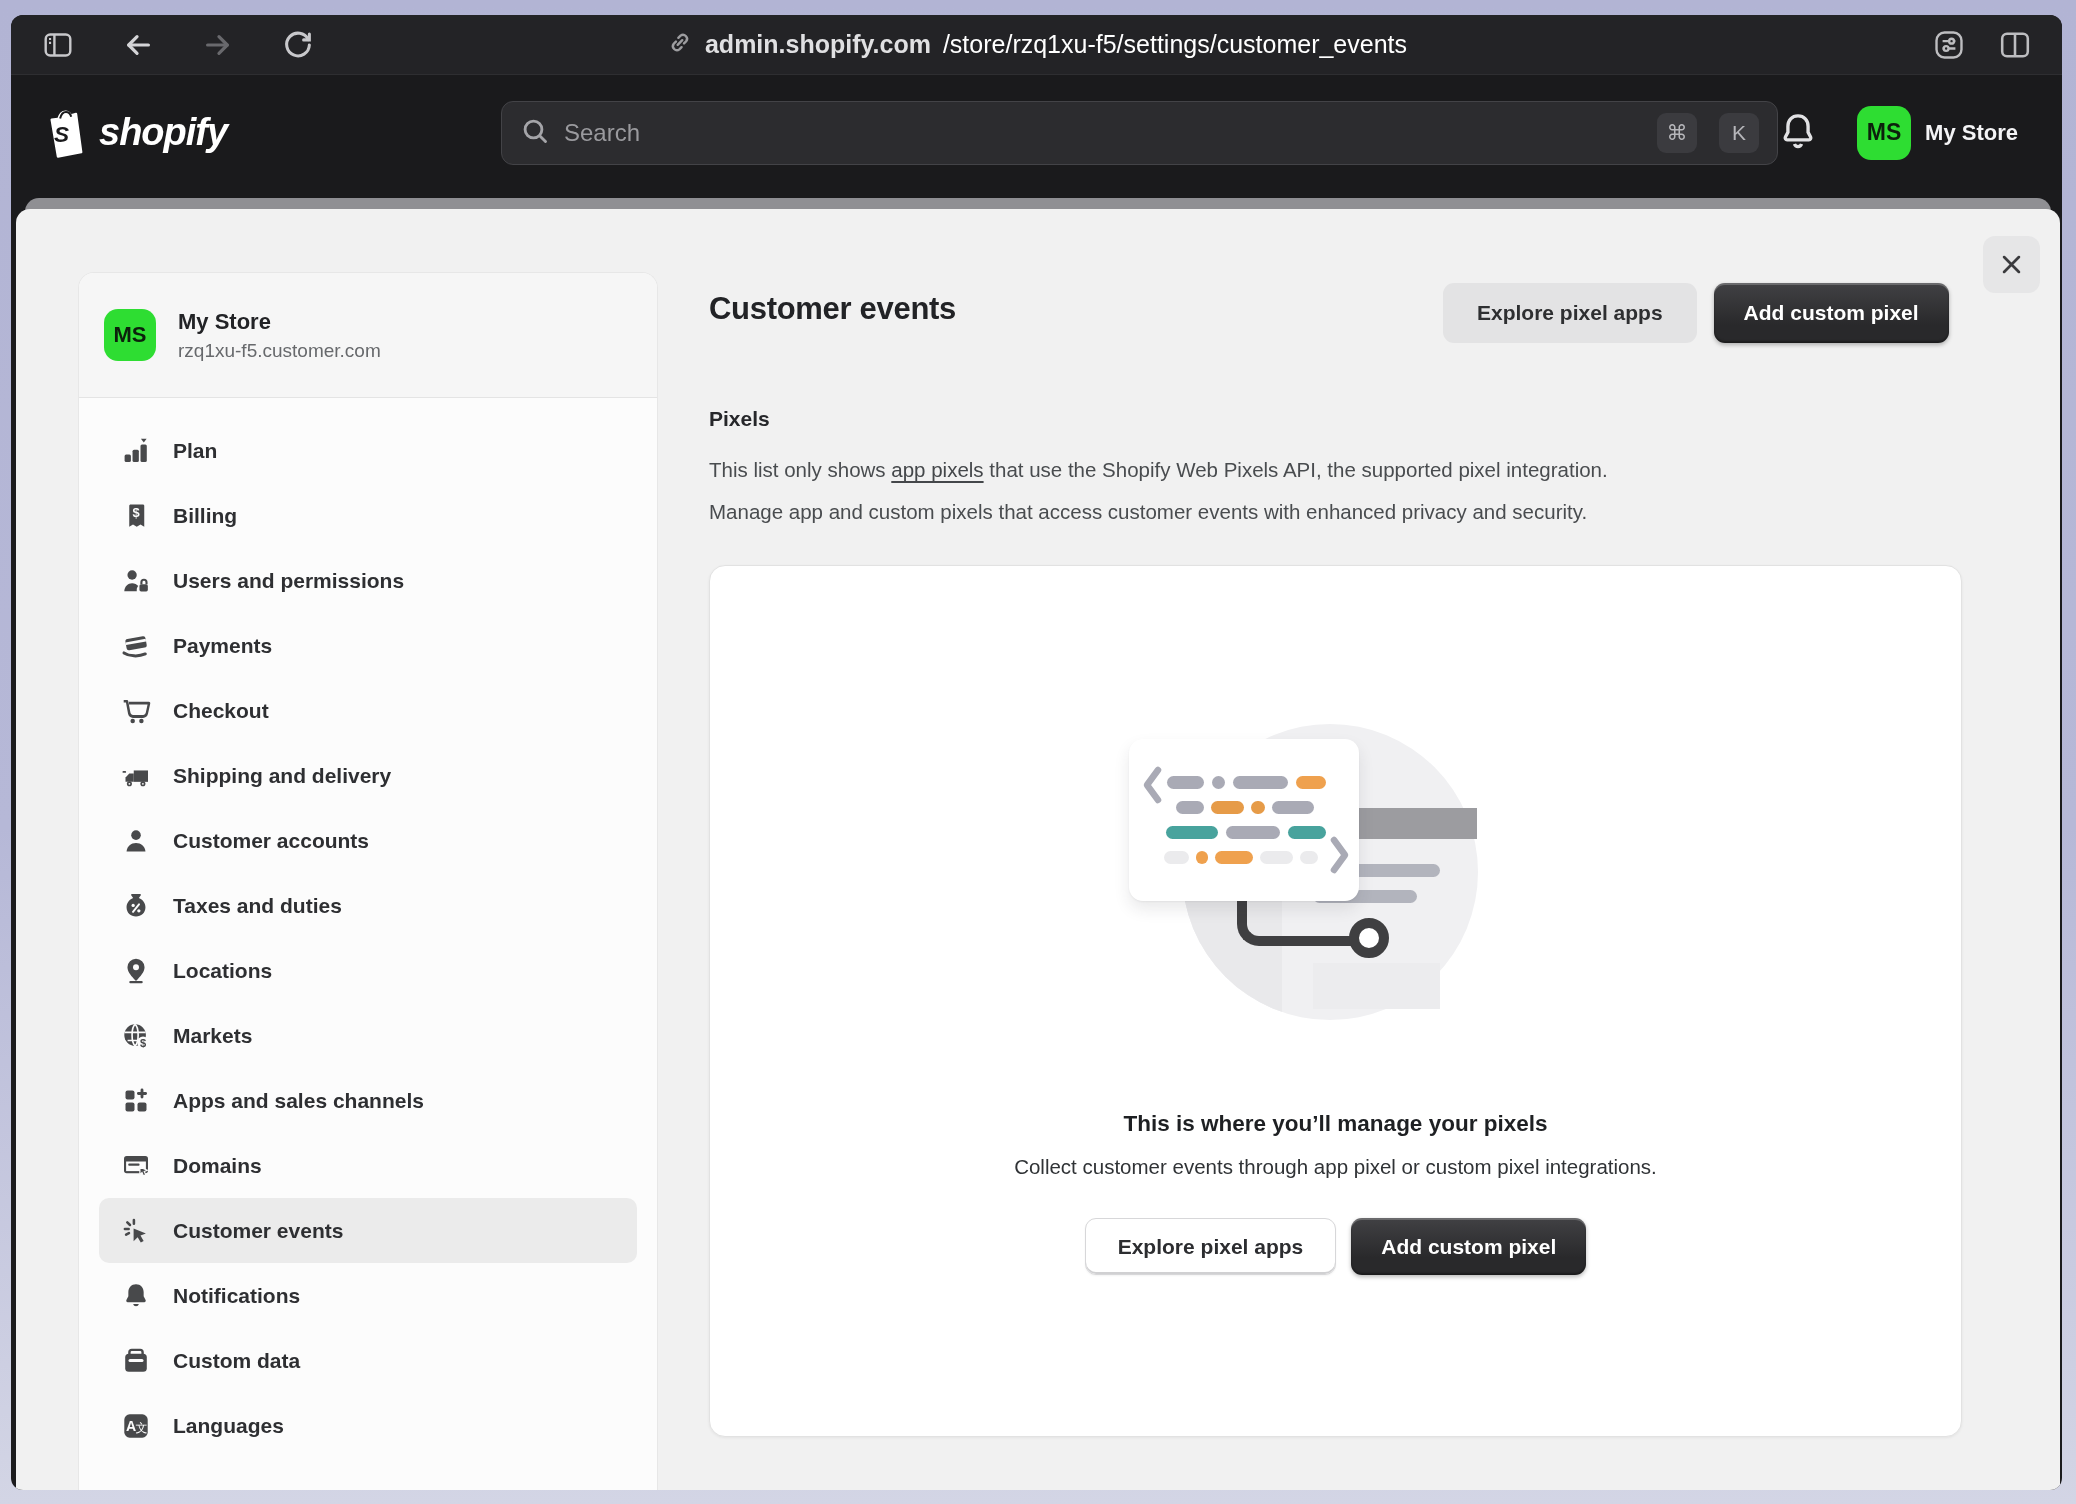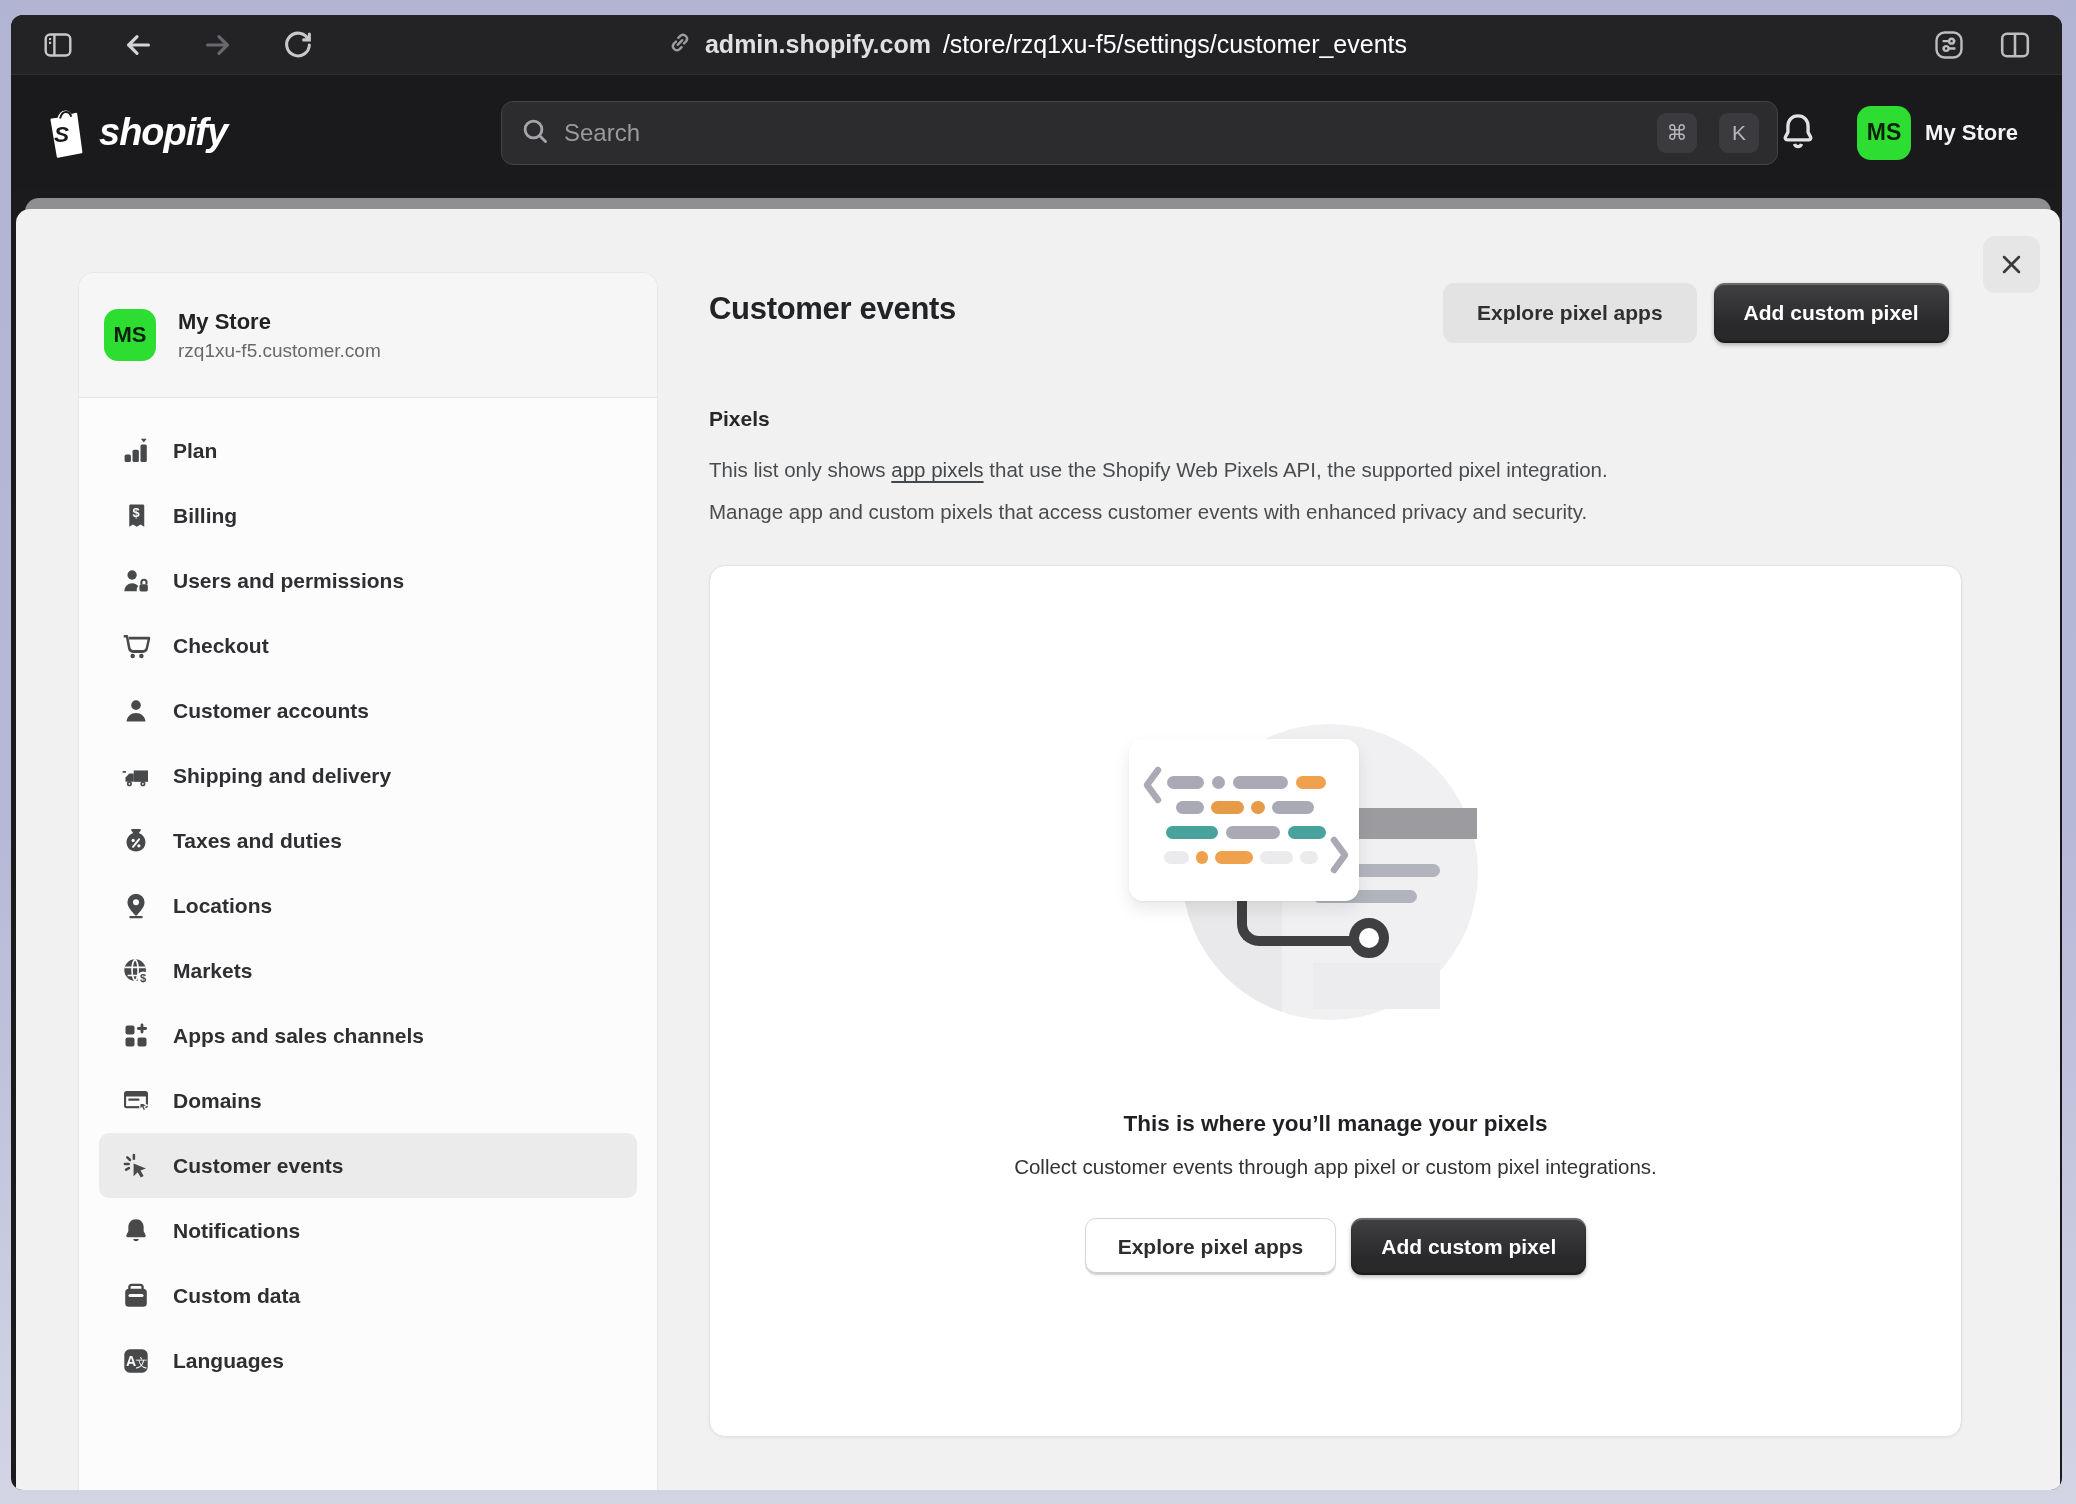--- a/index.html
+++ b/index.html
@@ -282,55 +282,67 @@
             <svg viewBox="0 0 20 20" fill="currentColor">
               <circle cx="7.4" cy="6" r="3.1"></circle>
               <path d="M2.2 16.8c.2-3.2 2.4-5.3 5.2-5.3 1.7 0 3.2.7 4.1 1.9-.6.6-1 1.5-1 2.4v1z"></path>
               <rect x="12.3" y="12.2" width="5.6" height="4.8" rx="1.1"></rect>
               <path d="M13.6 12.2v-1.3a1.7 1.7 0 0 1 3.4 0v1.3" fill="none" stroke="currentColor" stroke-width="1.4"></path>
             </svg>
           </span>
           <span class="nav-label">Users and permissions</span>
         </div>
 
+        <div class="nav-item">
+          <span class="nav-icon">
+            <svg viewBox="0 0 20 20" fill="currentColor">
+              <g transform="rotate(-10 10 8)">
+                <rect x="3.2" y="4.4" width="13.6" height="7.6" rx="1.6"></rect>
+                <rect x="3.2" y="6.4" width="13.6" height="1.7" fill="#fcfcfc"></rect>
+              </g>
+              <path d="M2 14.6c3.6 2.3 9.5 2.7 14.2.7" fill="none" stroke="currentColor" stroke-width="2" stroke-linecap="round"></path>
+            </svg>
+          </span>
+          <span class="nav-label">Payments</span>
+        </div>
 
         <div class="nav-item">
           <span class="nav-icon">
             <svg viewBox="0 0 20 20" fill="currentColor">
               <path d="M1.8 2.6h2.1c.5 0 .8.3.9.7l1.5 7.9c.15.8.85 1.4 1.7 1.4h6.8c.8 0 1.5-.6 1.7-1.4l1.2-5.6H5.3V3.9h13.3c.6 0 1 .5.9 1.1l-1.5 6.9c-.3 1.6-1.7 2.7-3.3 2.7H8c-1.6 0-3-1.1-3.3-2.7L3.3 4.3H1.8z"></path>
               <circle cx="7.8" cy="16.6" r="1.5"></circle>
                 <circle cx="13.6" cy="16.6" r="1.5"></circle>
             </svg>
           </span>
           <span class="nav-label">Checkout</span>
-        </div>
-
-        <div class="nav-item">
-          <span class="nav-icon">
-            <svg viewBox="0 0 20 20" fill="currentColor">
-              <circle cx="10" cy="6.1" r="3.2"></circle>
-              <path d="M3.7 17c.4-3.7 3-5.7 6.3-5.7s5.9 2 6.3 5.7z"></path>
-            </svg>
-          </span>
-          <span class="nav-label">Customer accounts</span>
         </div>
 
         <div class="nav-item">
           <span class="nav-icon">
             <svg viewBox="0 0 20 20" fill="currentColor">
               <path d="M8.5 6.3H18v7.6H8.5z"></path>
               <path d="M8.5 8.3h-3L3 11v2.9h5.5z"></path>
               <circle cx="5.6" cy="15.2" r="1.7"></circle>
                 <circle cx="14.6" cy="15.2" r="1.7"></circle>
               <circle cx="5.6" cy="15.2" r="0.6" fill="#fcfcfc"></circle>
                 <circle cx="14.6" cy="15.2" r="0.6" fill="#fcfcfc"></circle>
               <rect x="1" y="6.6" width="2.4" height="1.3" rx="0.6"></rect>
             </svg>
           </span>
           <span class="nav-label">Shipping and delivery</span>
+        </div>
+
+        <div class="nav-item">
+          <span class="nav-icon">
+            <svg viewBox="0 0 20 20" fill="currentColor">
+              <circle cx="10" cy="6.1" r="3.2"></circle>
+              <path d="M3.7 17c.4-3.7 3-5.7 6.3-5.7s5.9 2 6.3 5.7z"></path>
+            </svg>
+          </span>
+          <span class="nav-label">Customer accounts</span>
         </div>
 
         <div class="nav-item">
           <span class="nav-icon">
             <svg viewBox="0 0 20 20" fill="currentColor">
               <path d="M8.1 4.7 6.8 2.9c-.3-.4 0-.9.5-.9h5.4c.5 0 .8.5.5.9l-1.3 1.8c2.7 1 4.4 3.4 4.4 6.2 0 3.8-2.8 6.1-6.3 6.1s-6.3-2.3-6.3-6.1c0-2.8 1.7-5.2 4.4-6.2z"></path>
               <circle cx="8.1" cy="9.6" r="1.1" fill="#fcfcfc"></circle>
               <circle cx="11.9" cy="13.2" r="1.1" fill="#fcfcfc"></circle>
               <path d="M8 13.9 12 8.9" stroke="#fcfcfc" stroke-width="1.3" stroke-linecap="round"></path>
             </svg>

